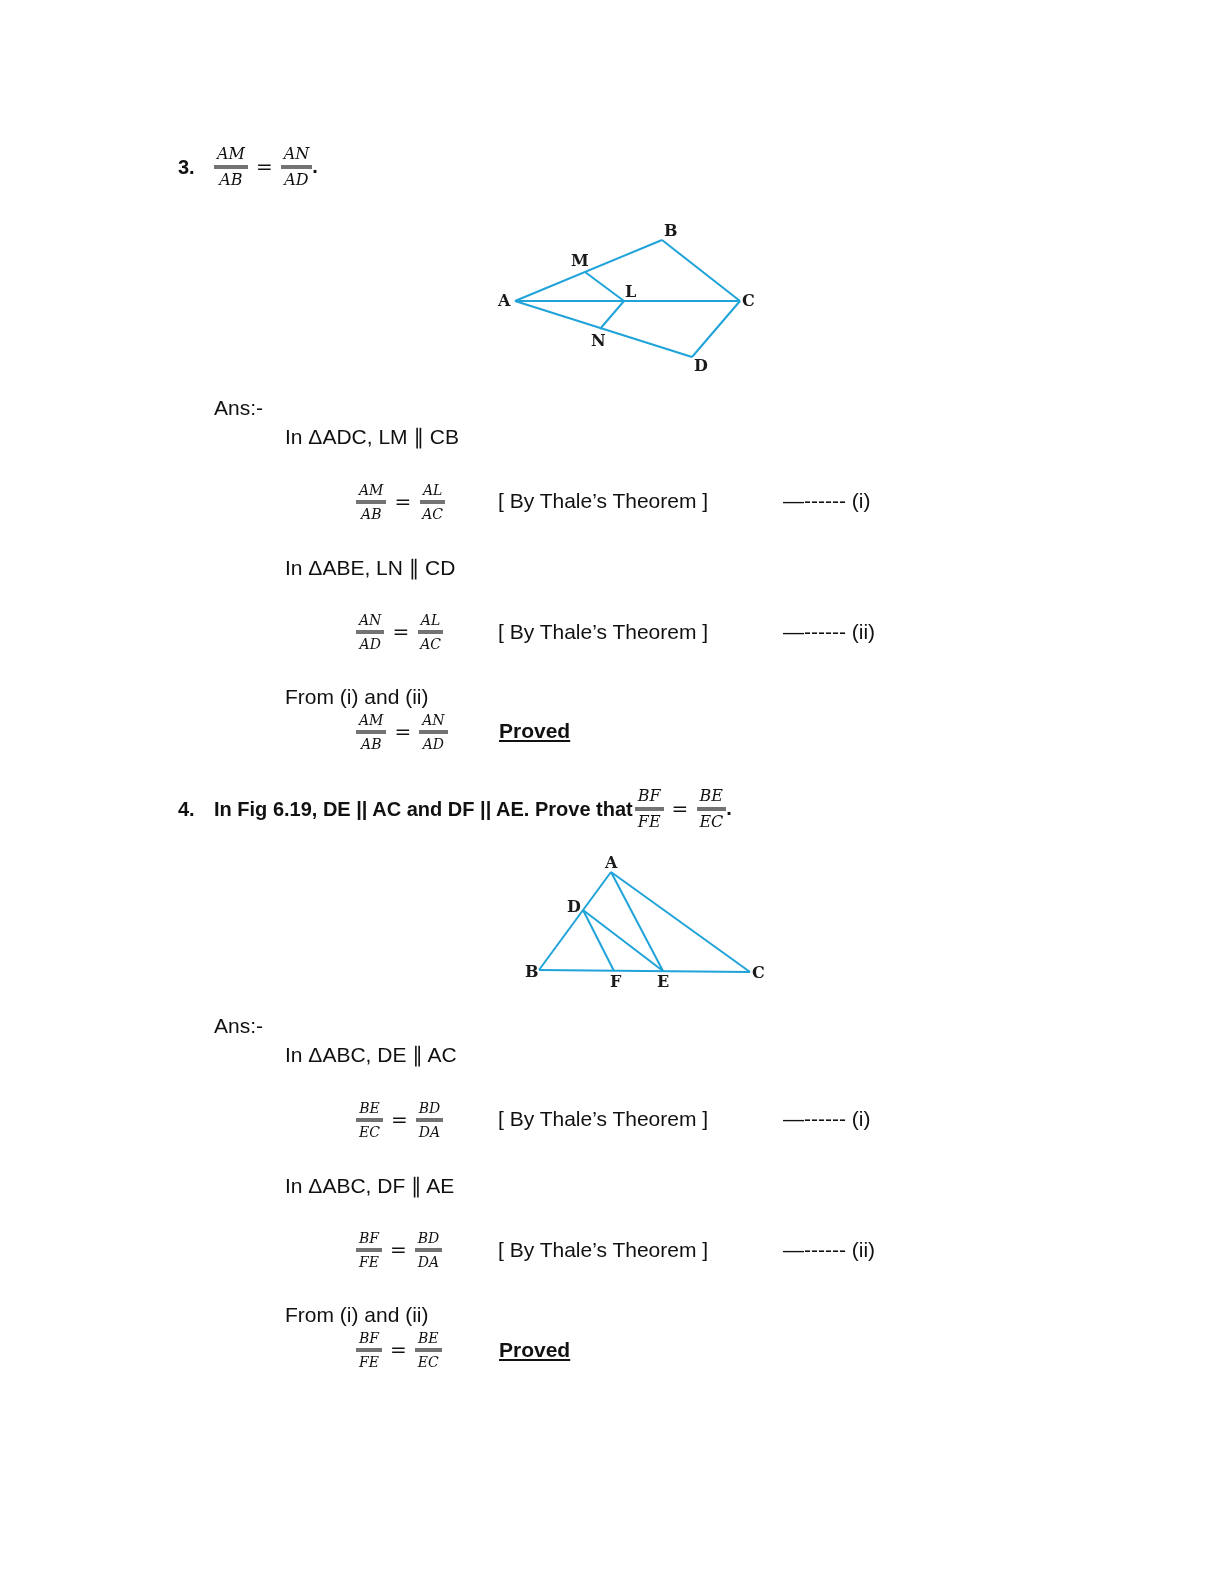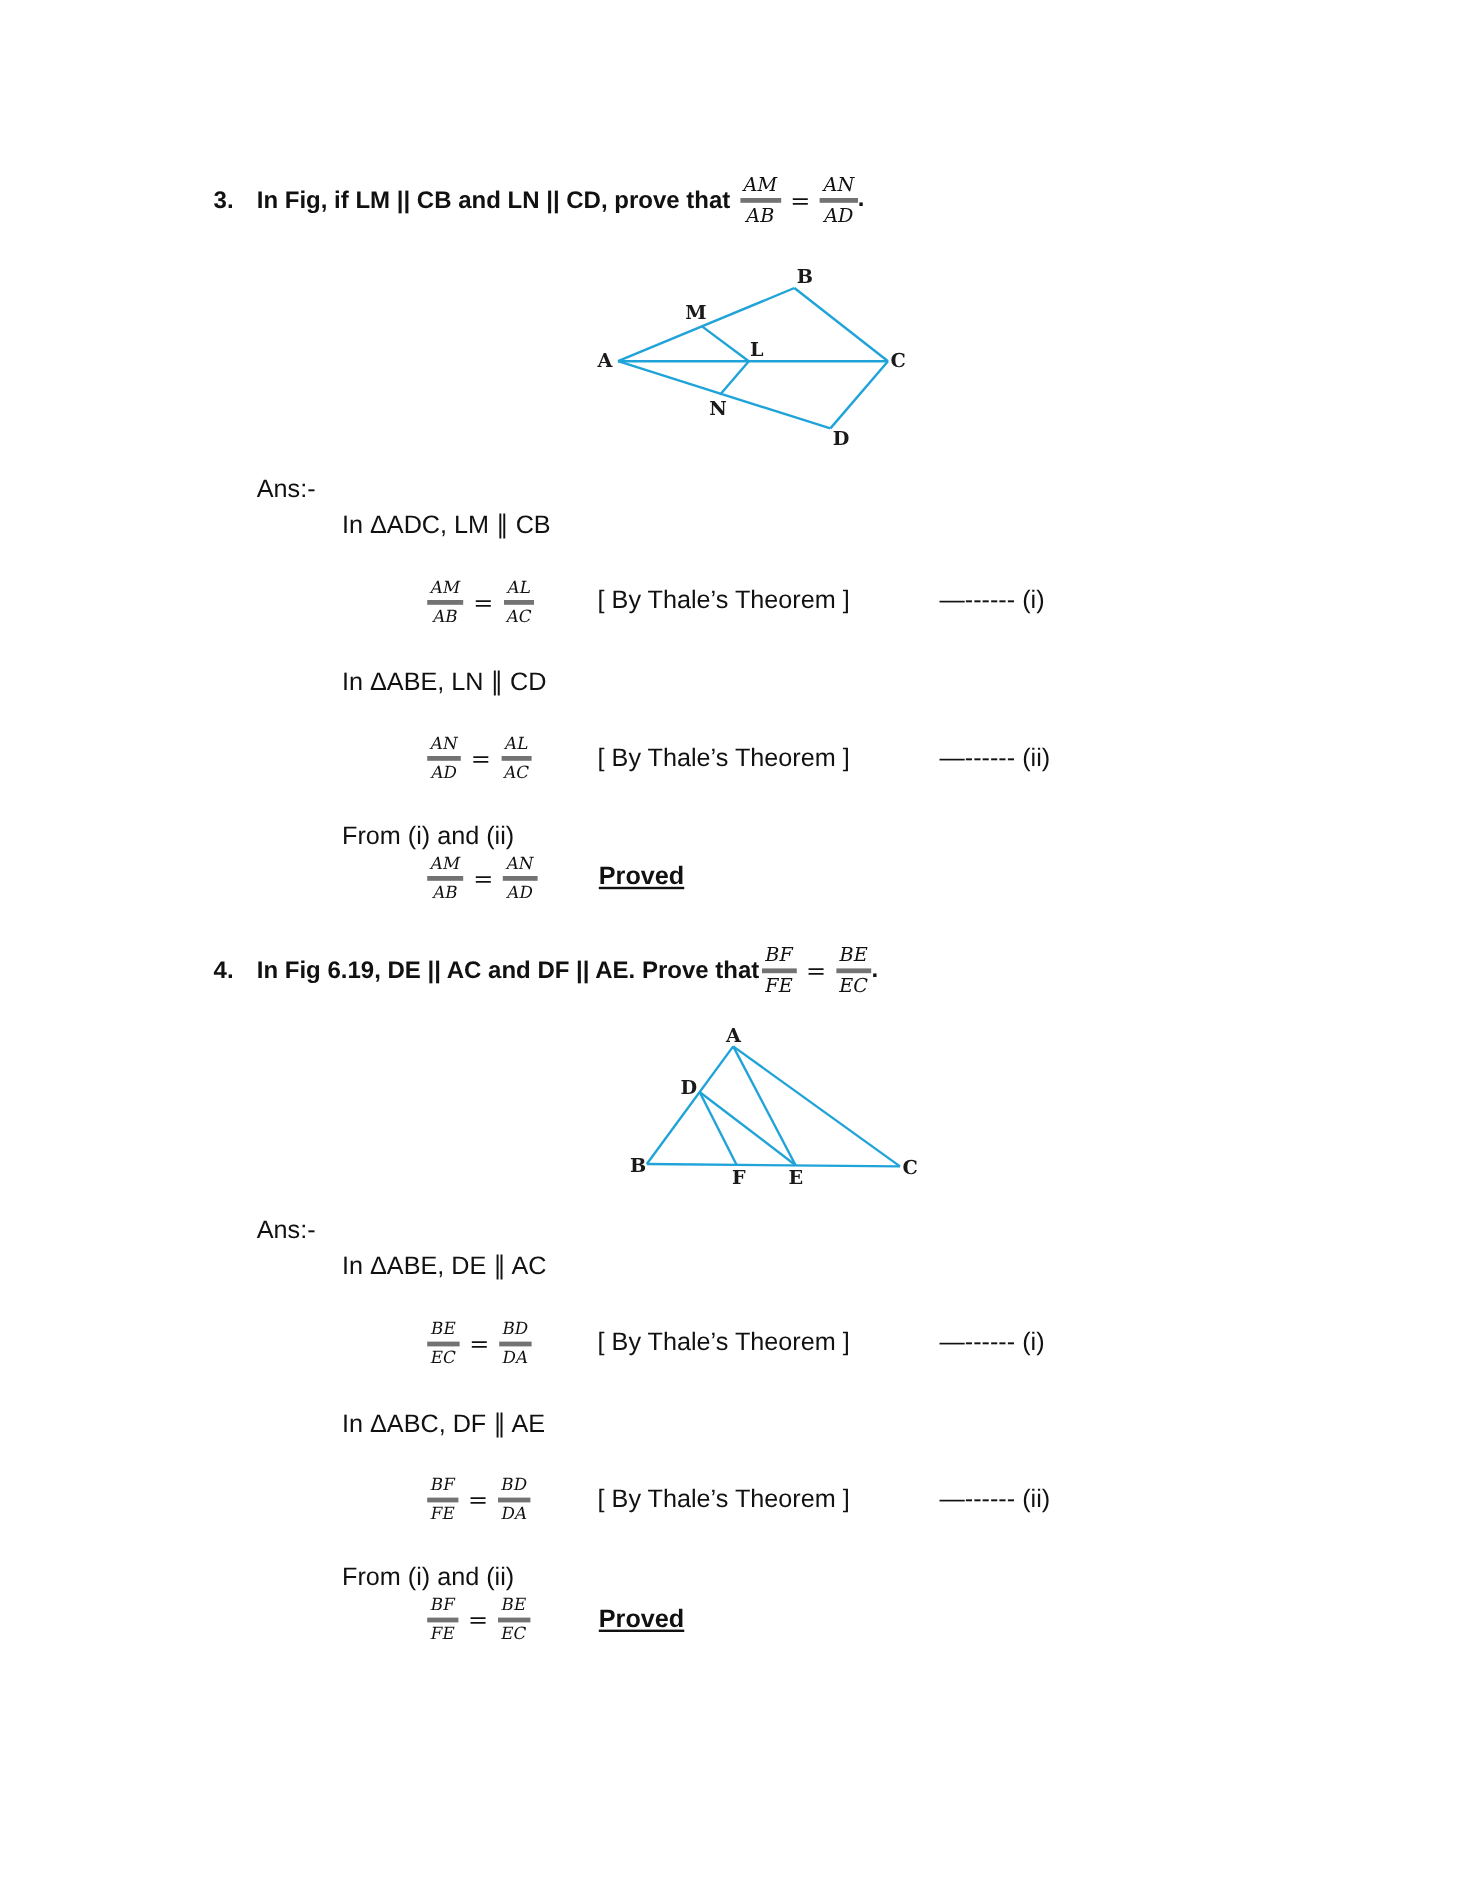--- a/index.html
+++ b/index.html
@@ -17,21 +17,20 @@
   .eq { display: flex; align-items: center; }
   .proved { font-family: "Liberation Sans", sans-serif; font-weight: bold; font-size: 21px; text-decoration: underline; }
   .reason, .ref { font-family: "Liberation Sans", sans-serif; font-size: 21px; white-space: nowrap; text-align: center; }
   svg text { font-family: "DejaVu Serif", serif; font-weight: bold; font-size: 16px; fill: #1a1a1a; }
 </style>
 </head>
 <body>
 
 <div class="abs q-title eq" style="left:178px; top:144px; height:46px;">
   <span class="q-num">3.</span>
-  <span style="margin-right:8px;">In Fig, if LM || CB and LN || CD, prove that</span>
   <span class="frac big" style="font-weight:normal;">
     <span class="num">AM</span>
     <span class="den">AB</span>
   </span>
   <span class="eq-sign" style="font-weight:normal;">=</span>
   <span class="frac big" style="font-weight:normal;">
     <span class="num">AN</span>
     <span class="den">AD</span>
   </span>
   <span style="align-self:flex-end; margin-bottom:12px;">.</span>
@@ -129,21 +128,21 @@
   <text x="95" y="18">A</text>
   <text x="15" y="127">B</text>
   <text x="242" y="128">C</text>
   <text x="57" y="62">D</text>
   <text x="147" y="137">E</text>
   <text x="100" y="137">F</text>
 </svg>
 
 <div class="abs sans" style="left:214px; top:1014px;">Ans:-</div>
 
-<div class="abs sans" style="left:285px; top:1043px;">In ΔABE, DE ∥ AC</div>
+<div class="abs sans" style="left:285px; top:1043px;">In ΔABC, DE ∥ AC</div>
 <div class="abs eq" style="left:356px; top:1102px; height:36px;">
   <span class="frac">
       <span class="num">BE</span>
       <span class="den">EC</span>
     </span>
   <span class="eq-sign">=</span>
   <span class="frac">
       <span class="num">BD</span>
       <span class="den">DA</span>
     </span>

